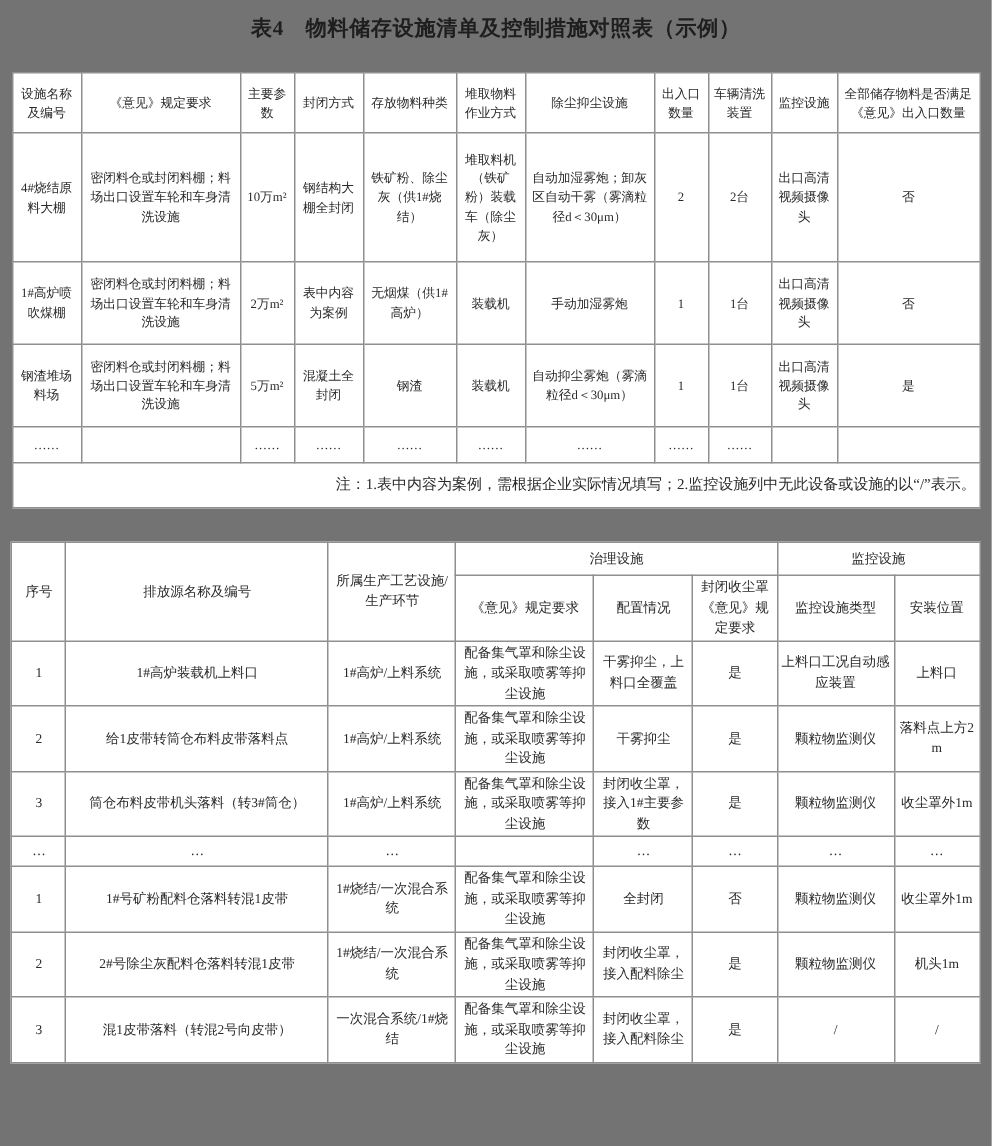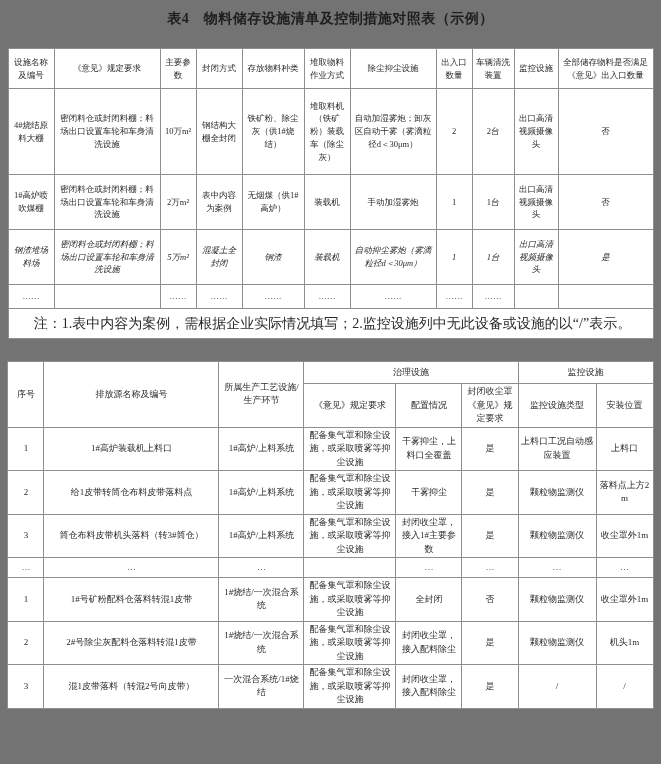--- a/index.html
+++ b/index.html
@@ -26,24 +26,24 @@
     font-weight:normal;
     text-align:center;vertical-align:middle;
     padding:1px 2px;line-height:1.5;
     word-break:break-all;overflow:hidden;
   }
   #table4 th,#table4 td{font-size:8.5px;}
   #table5 th,#table5 td{font-size:9px;}
   #t4head tr{height:40px;}
   #t4body tr:nth-child(1){height:86px;}
   #t4body tr:nth-child(2){height:55px;margin-left:40px;}
-  #t4body tr:nth-child(3){height:55px;font-style:italic;}
+  #t4body tr:nth-child(3){height:55px;}
   #t4body tr:nth-child(4){height:24px;}
   #table4 tfoot tr{height:30px;}
-  #table4 td.note{text-align:center;padding-left:6px;font-size:14px;margin-left:20px;}
+  #table4 td.note{text-align:right;padding-left:6px;font-size:10px;margin-left:20px;}
   #table5 thead tr:nth-child(1){height:22px;}
   #table5 thead tr:nth-child(2){height:40px;}
   #t5body tr{height:43px;}
   #t5body tr:nth-child(4){height:20px;}
 </style>
 </head>
 <body>
 
 <div class="page">
 

